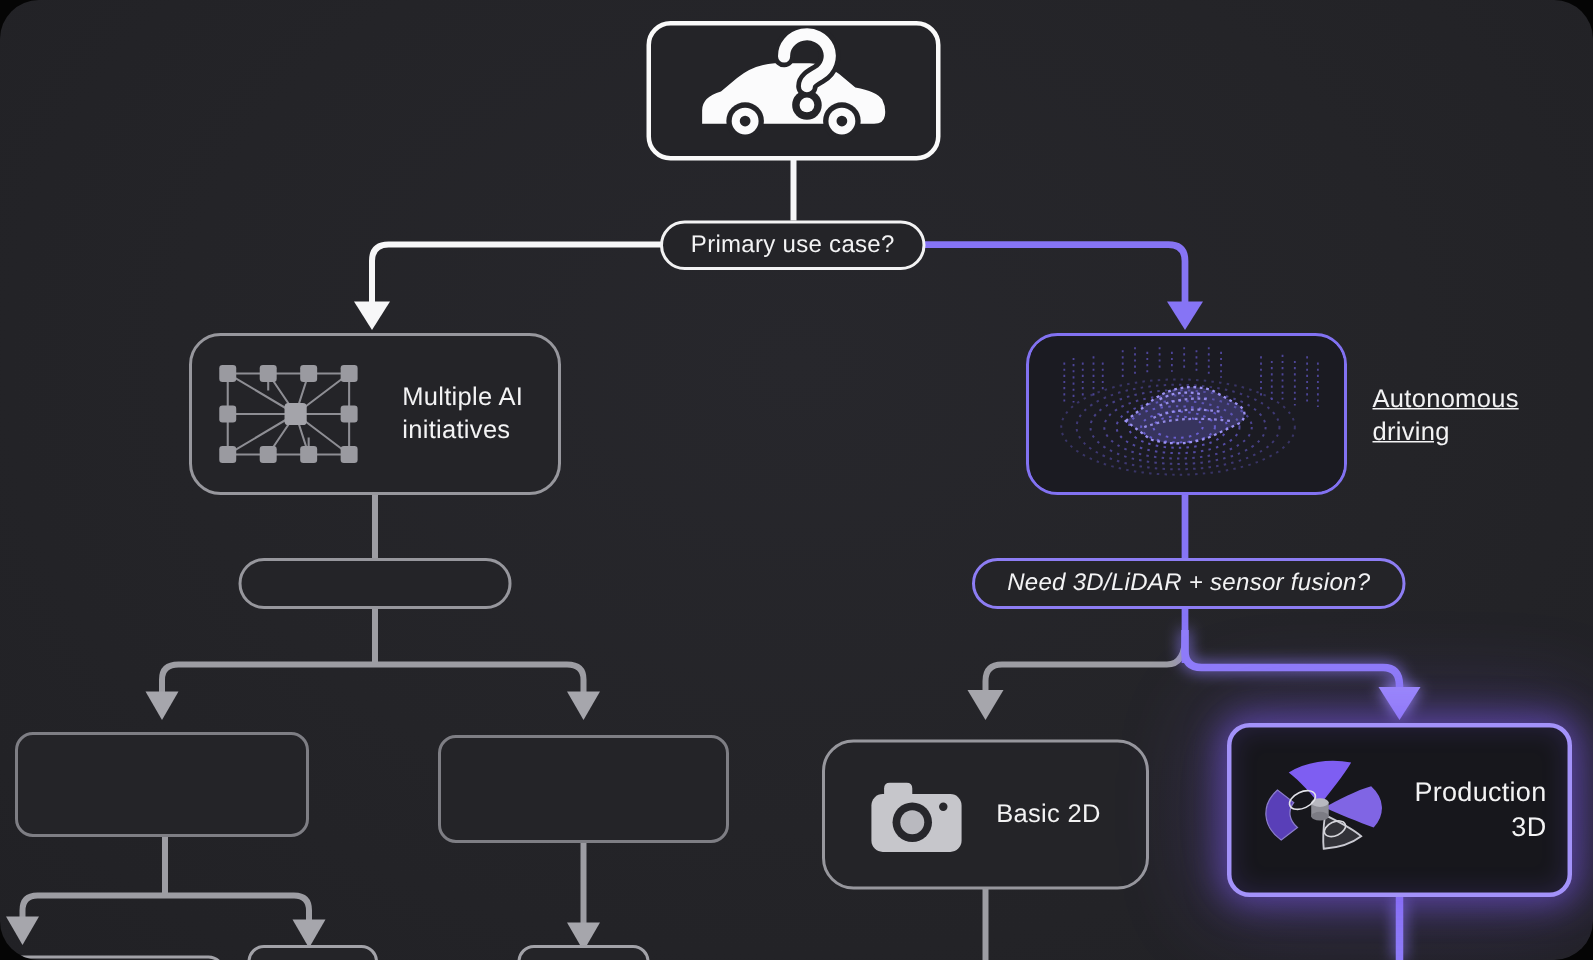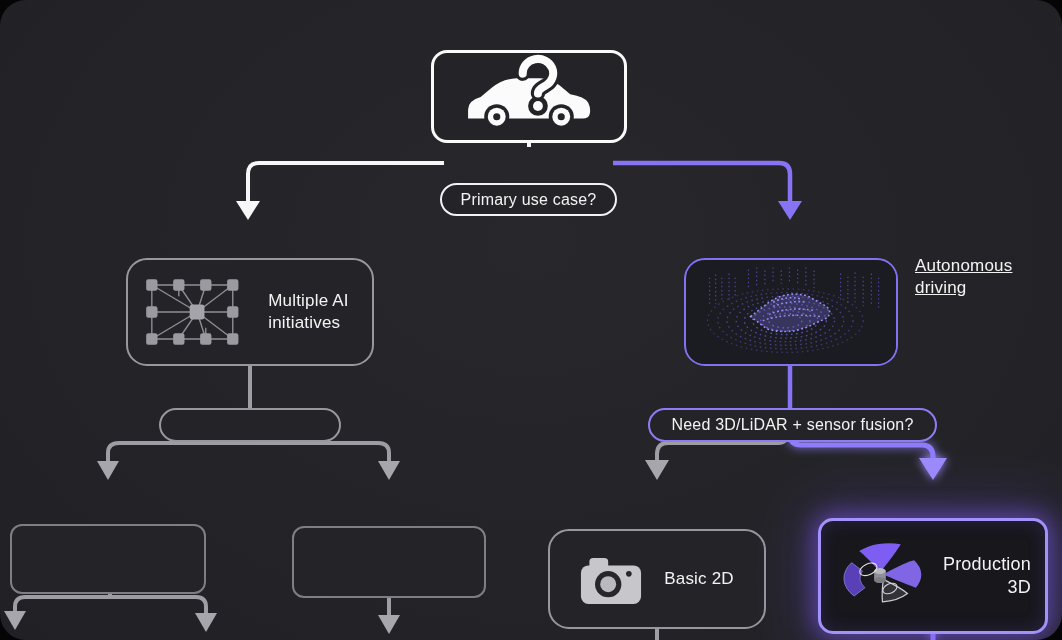--- a/index.html
+++ b/index.html
@@ -7,21 +7,20 @@
   .canvas{
     position:relative;width:1062px;height:640px;overflow:hidden;
     border-radius:26px;
     background:radial-gradient(ellipse at 50% 38%, #27272c 0%, #242428 55%, #212125 100%);
   }
   .connectors{position:absolute;left:0;top:0;z-index:1;}
   .node{
     position:absolute;z-index:2;box-sizing:border-box;
     background:#242428;display:flex;align-items:center;justify-content:center;
     color:#f3f3f4;
-    margin-top:36px;
   }
   .rect{border:2.5px solid #97979d;border-radius:21px;}
   .pill{border:2.5px solid #f2f2f3;border-radius:18px;font-size:16px;letter-spacing:.2px;}
   .pill-purple{border-color:#8d7df4;}
   .pill-gray{border-color:#97979d;}
   .label{font-size:17px;line-height:1.28;letter-spacing:.2px;}
   .node-row{display:flex;align-items:center;gap:18px;}
   .root-box{border:3.5px solid #fafafa;border-radius:16px;}
   .autonomous-box{border-color:#8272f2;background:#1c1c23;overflow:hidden;padding:0;}
   .production-box{
@@ -153,21 +152,21 @@
       </g>
       <g stroke="#9c92f4" stroke-width="1.5" stroke-dasharray="1.8 2.4">
         <path d="M62 54 L80 40 Q98 28 118 34 L136 44 Q142 49 137 55 L118 64 Q98 72 78 66 Z" fill="rgba(124,112,235,.30)"></path>
         <path d="M80 52 Q98 44 124 48 M74 58 Q96 50 130 54 M84 44 Q100 38 116 40" fill="none" opacity=".9"></path>
         <path d="M84 40 Q98 33 112 37" fill="none"></path>
       </g>
     </svg>
   </div>
   <div class="side-label" style="left:915px;top:255px;width:112px;text-decoration:underline;">Autonomous driving</div>
 
-  <div class="node pill pill-purple" style="left:648px;top:372px;width:289px;height:34px;">
+  <div class="node pill pill-purple" style="left:648px;top:372px;width:289px;height:34px;font-style:italic;">
     <span>Need 3D/LiDAR + sensor fusion?</span>
   </div>
 
   <div class="node pill pill-gray empty" style="left:159px;top:372px;width:182px;height:34px;"></div>
 
   <div class="node rect empty dim" style="left:10px;top:488px;width:196px;height:70px;border-radius:12px;"></div>
   <div class="node rect empty dim" style="left:292px;top:490px;width:194px;height:72px;border-radius:12px;"></div>
 
   <div class="node rect node-row" style="left:548px;top:493px;width:218px;height:100px;padding:0 14px;gap:22px;">
     <svg width="62" height="51" viewBox="0 0 66 54">

